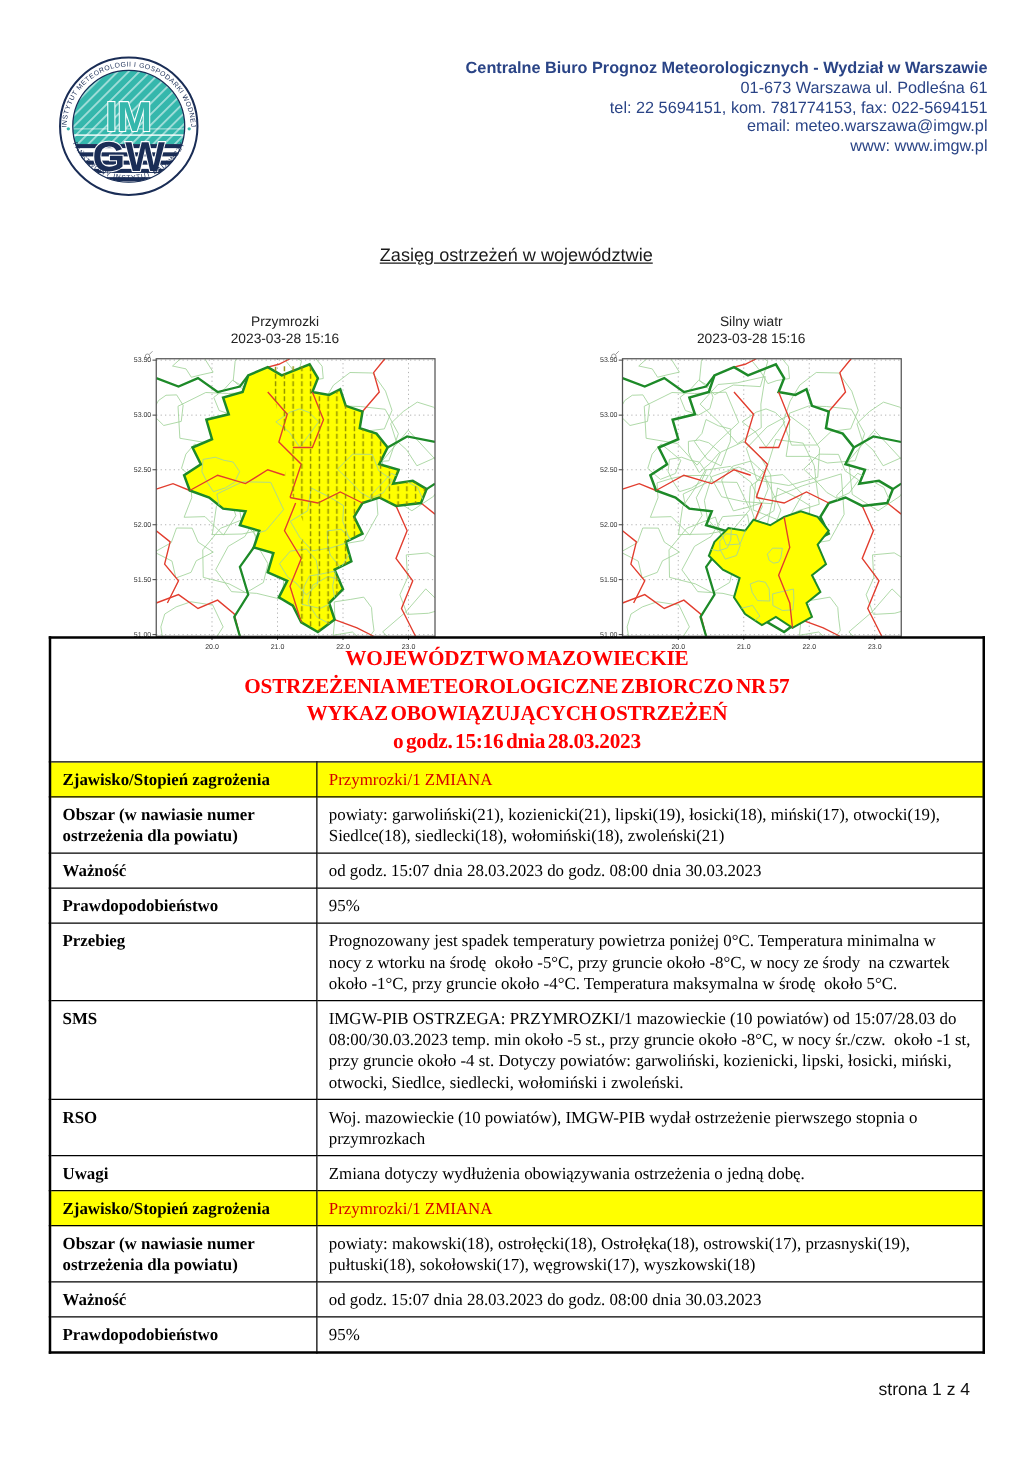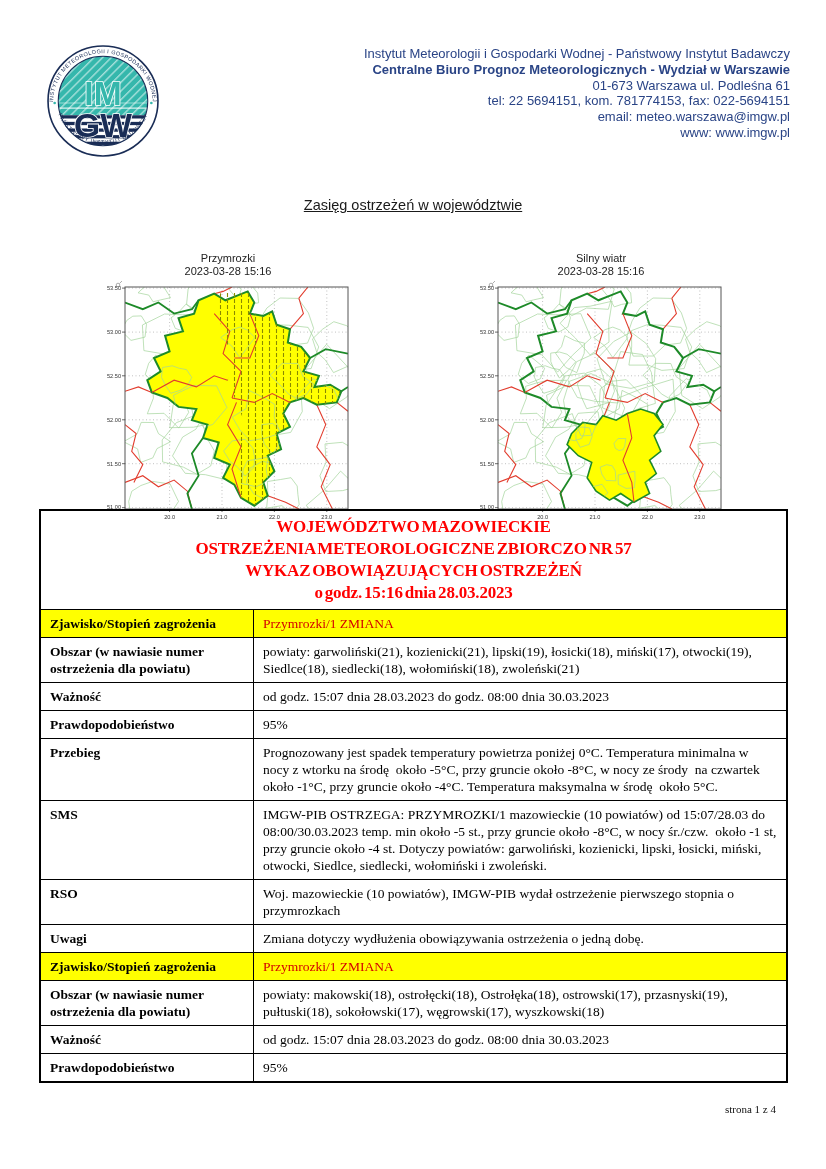--- a/index.html
+++ b/index.html
@@ -24,21 +24,21 @@
                 font-size:13.5px;line-height:17px;}
   table.warn{border:2px solid #000;}
   td.title-cell{text-align:center;padding:7px 4px;}
   td.title-cell div{color:#ff0000;font-weight:bold;font-size:17px;line-height:22px;
                     word-spacing:-2px;letter-spacing:-0.2px;}
   td.lab{width:194px;font-weight:bold;margin-top:15px;}
   tr.hl td{background:#ffff00;}
   tr.hl td.val{color:#d40000;}
   td.val{white-space:pre-wrap;}
   
-  .footer{position:absolute;top:1103px;right:50px;font-size:11px;color:#111;font-family:Liberation Serif, serif;}
+  .footer{position:absolute;top:1103px;right:50px;font-size:14px;color:#111;}
 </style>
 </head>
 <body>
 
 <div class="page">
 
   <svg class="logo" viewBox="0 0 112 112">
     <defs>
       <clipPath id="lc">
           <circle cx="56" cy="56" r="44"></circle>
@@ -71,21 +71,20 @@
       <textPath href="#arcTop" startOffset="50%" text-anchor="middle">INSTYTUT METEOROLOGII I GOSPODARKI WODNEJ</textPath>
     </text>
     <text font-size="5.4" fill="#1a2d56" letter-spacing="0.6">
       <textPath href="#arcBot" startOffset="50%" text-anchor="middle">PAŃSTWOWY INSTYTUT BADAWCZY</textPath>
     </text>
     <circle cx="8.5" cy="58" r="1.3" fill="#35b7ac"></circle>
     <circle cx="103.5" cy="58" r="1.3" fill="#35b7ac"></circle>
   </svg>
 
   <div class="org" id="org-block">
-      <div>Instytut Meteorologii i Gospodarki Wodnej - Państwowy Instytut Badawczy</div>
       <div class="b">Centralne Biuro Prognoz Meteorologicznych - Wydział w Warszawie</div>
       <div>01-673 Warszawa ul. Podleśna   61</div>
       <div>tel: 22 5694151, kom. 781774153, fax: 022-5694151</div>
       <div>email: meteo.warszawa@imgw.pl</div>
       <div>www: www.imgw.pl</div>
     </div>
 
   <div class="sect-title">Zasięg ostrzeżeń w województwie</div>
 
   <div class="mapwrap" style="left:95px;">

